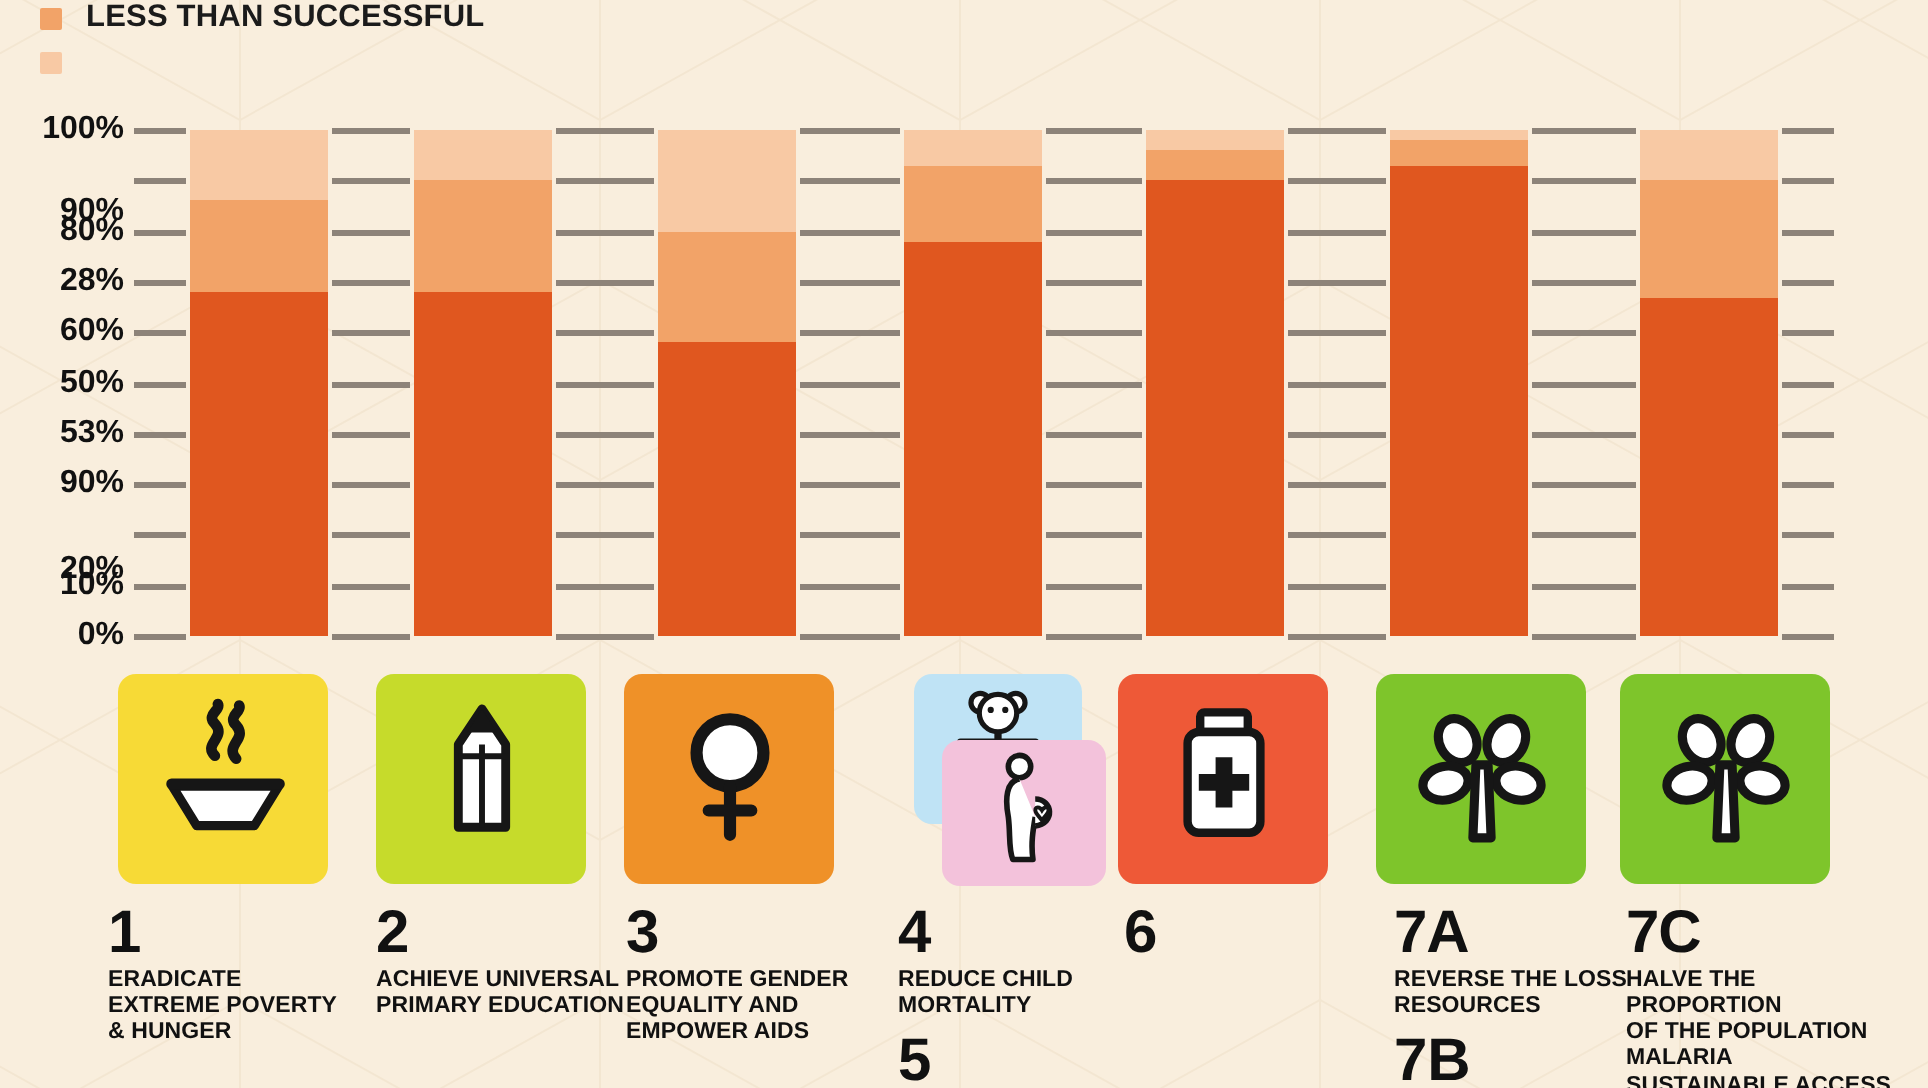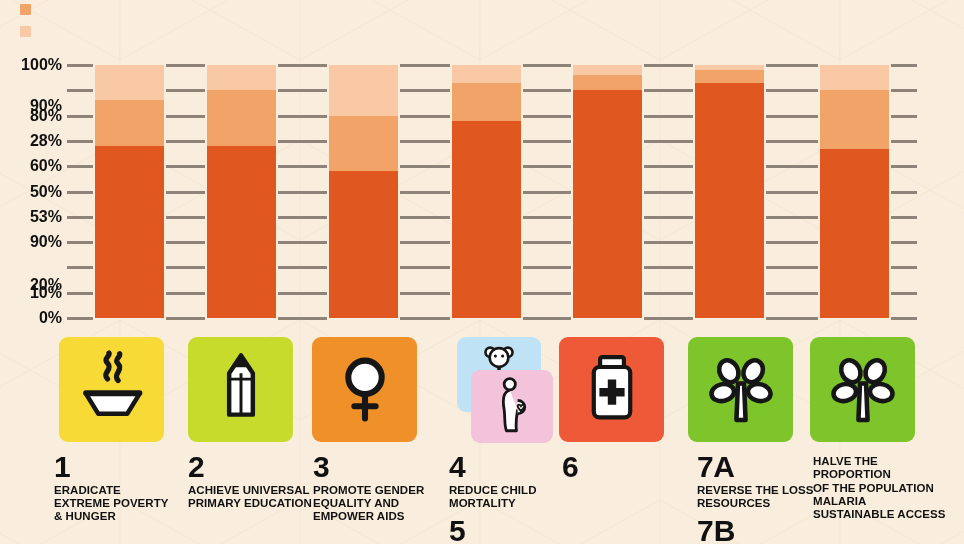--- a/index.html
+++ b/index.html
@@ -57,20 +57,21 @@
     <path d="M-60 500 L120 600 L300 500 L480 600 L660 500 L840 600 L1020 500"></path>
     <path d="M120 -60 L120 620 M300 -60 L300 620 M480 -60 L480 620 M660 -60 L660 620 M840 -60 L840 620"></path>
   </g>
 </svg>
 
 <div id="stage">
 
   <div id="legend">
     <div class="leg-row">
       <span class="leg-sw" style="background:#F2A368"></span>
+      <span class="leg-tx">LESS THAN SUCCESSFUL</span>
     </div>
     <div class="leg-row">
       <span class="leg-sw" style="background:#F8C9A4"></span>
     </div>
   </div>
 
   <div id="ylabels">
       <div class="ylab" style="top: 318px;">0%</div>
       <div class="ylab" style="top: 292.7px;">10%</div>
       <div class="ylab" style="top: 285px; text-align: right;">20%</div>
@@ -385,20 +386,21 @@
       </div>
       <div class="lblock" style="left: 697px; top: 453px; width: 118px;">
         <div class="lnum">7A</div>
         <div class="ltxt">
           <div>REVERSE THE LOSS</div>
           <div>RESOURCES</div>
         </div>
         <div class="lnum2">7B</div>
       </div>
       <div class="lblock" style="left: 813px; top: 453px; width: 150px;">
+        <div class="lnum">7C</div>
         <div class="ltxt">
           <div>HALVE THE</div>
           <div>PROPORTION</div>
           <div>OF THE POPULATION</div>
           <div>MALARIA</div>
           <div>SUSTAINABLE ACCESS</div>
         </div>
       </div>
     </div>
 

